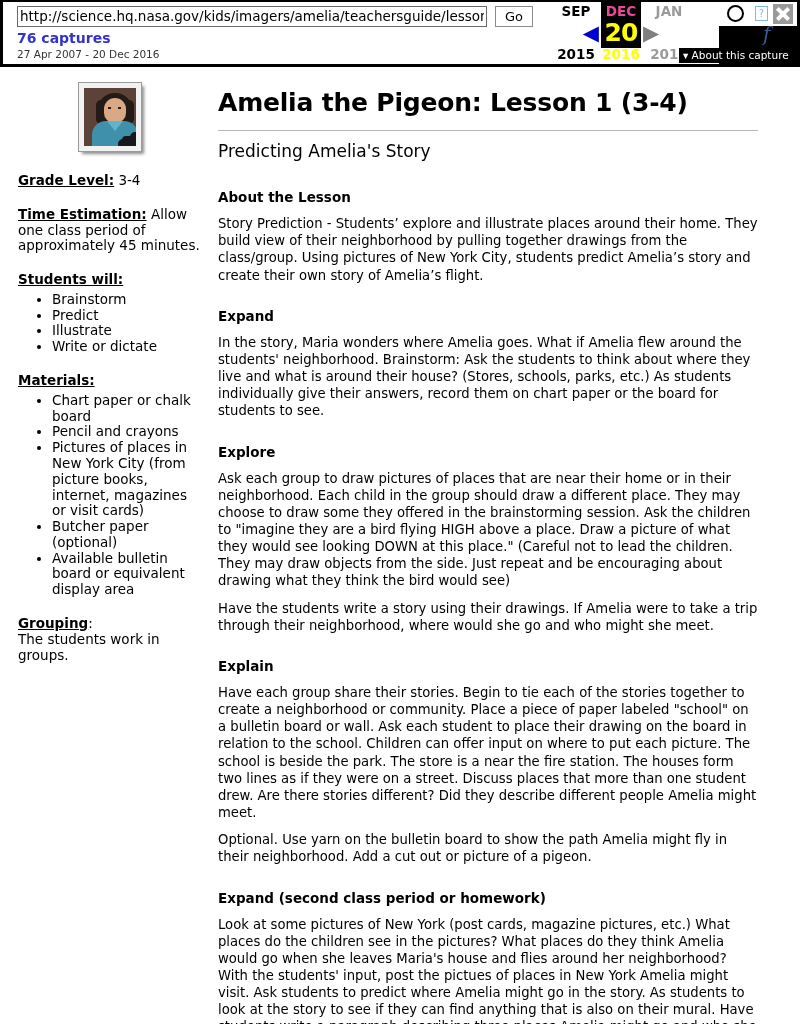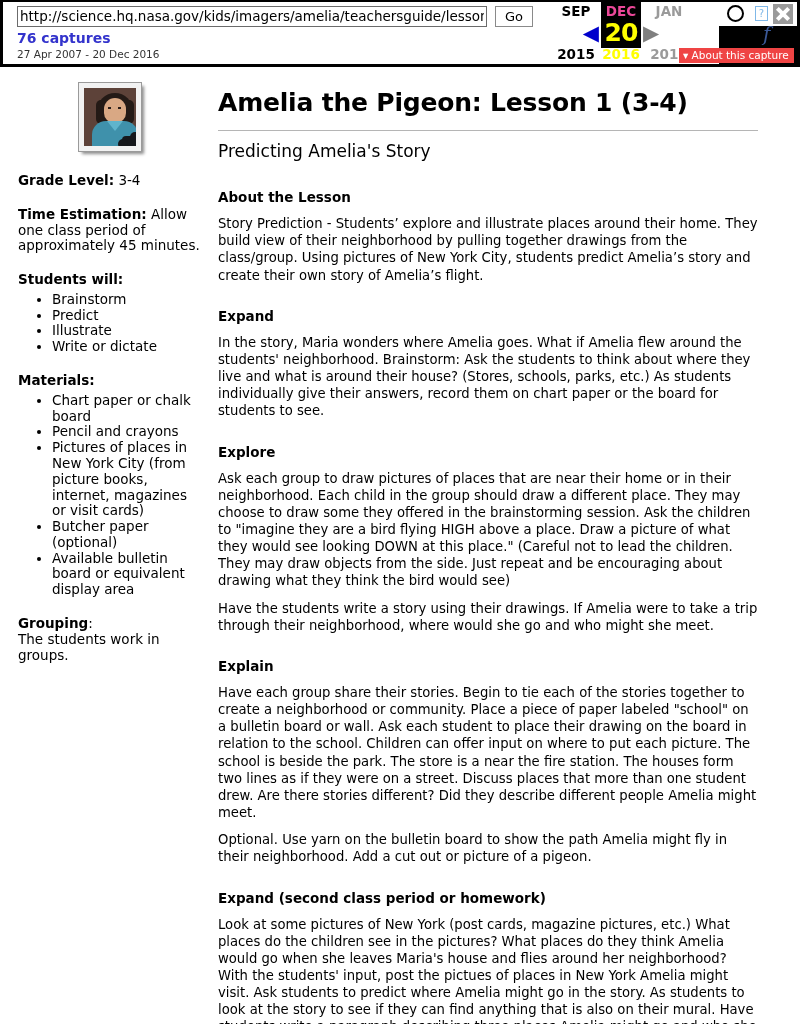--- a/index.html
+++ b/index.html
@@ -189,21 +189,21 @@
     font-size: 20px;
     line-height: 20px;
     font-style: italic;
     cursor: pointer;
   }
   .wb-about {
     position: absolute;
     left: 676px;
     top: 46px;
     height: 15px;
-    background: #ef4444;
+    background: #000000;
     color: #ffffff;
     font-size: 10.5px;
     line-height: 15px;
     padding: 0 5px 0 4px;
     cursor: pointer;
     white-space: nowrap;
   }
 
   
   .page {
@@ -275,21 +275,21 @@
     border-radius: 4px;
   }
   .av-flower::before{
     content:"";position:absolute;left:-4px;top:3px;width:10px;height:10px;background:#16181c;border-radius:50%;
   }
   .av-flower::after{
     content:"";position:absolute;left:8px;top:-4px;width:10px;height:10px;background:#16181c;border-radius:50%;
   }
 
   .sb-block { margin-top: 18px; font-size: 13.5px; color: #000; line-height: 1.17; }
-  .sb-block b { font-weight: bold; }
+  .sb-block b { font-weight: bold; text-decoration: underline; }
   .sb-block:first-of-type { margin-top: 26px; }
   .sb-list {
     margin: 4px 0 0 0;
     padding-left: 34px;
     font-size: 13.5px;
     line-height: 1.17;
   }
   .sb-list li { margin: 0 0 0 0; padding: 0; }
 
   .content {

